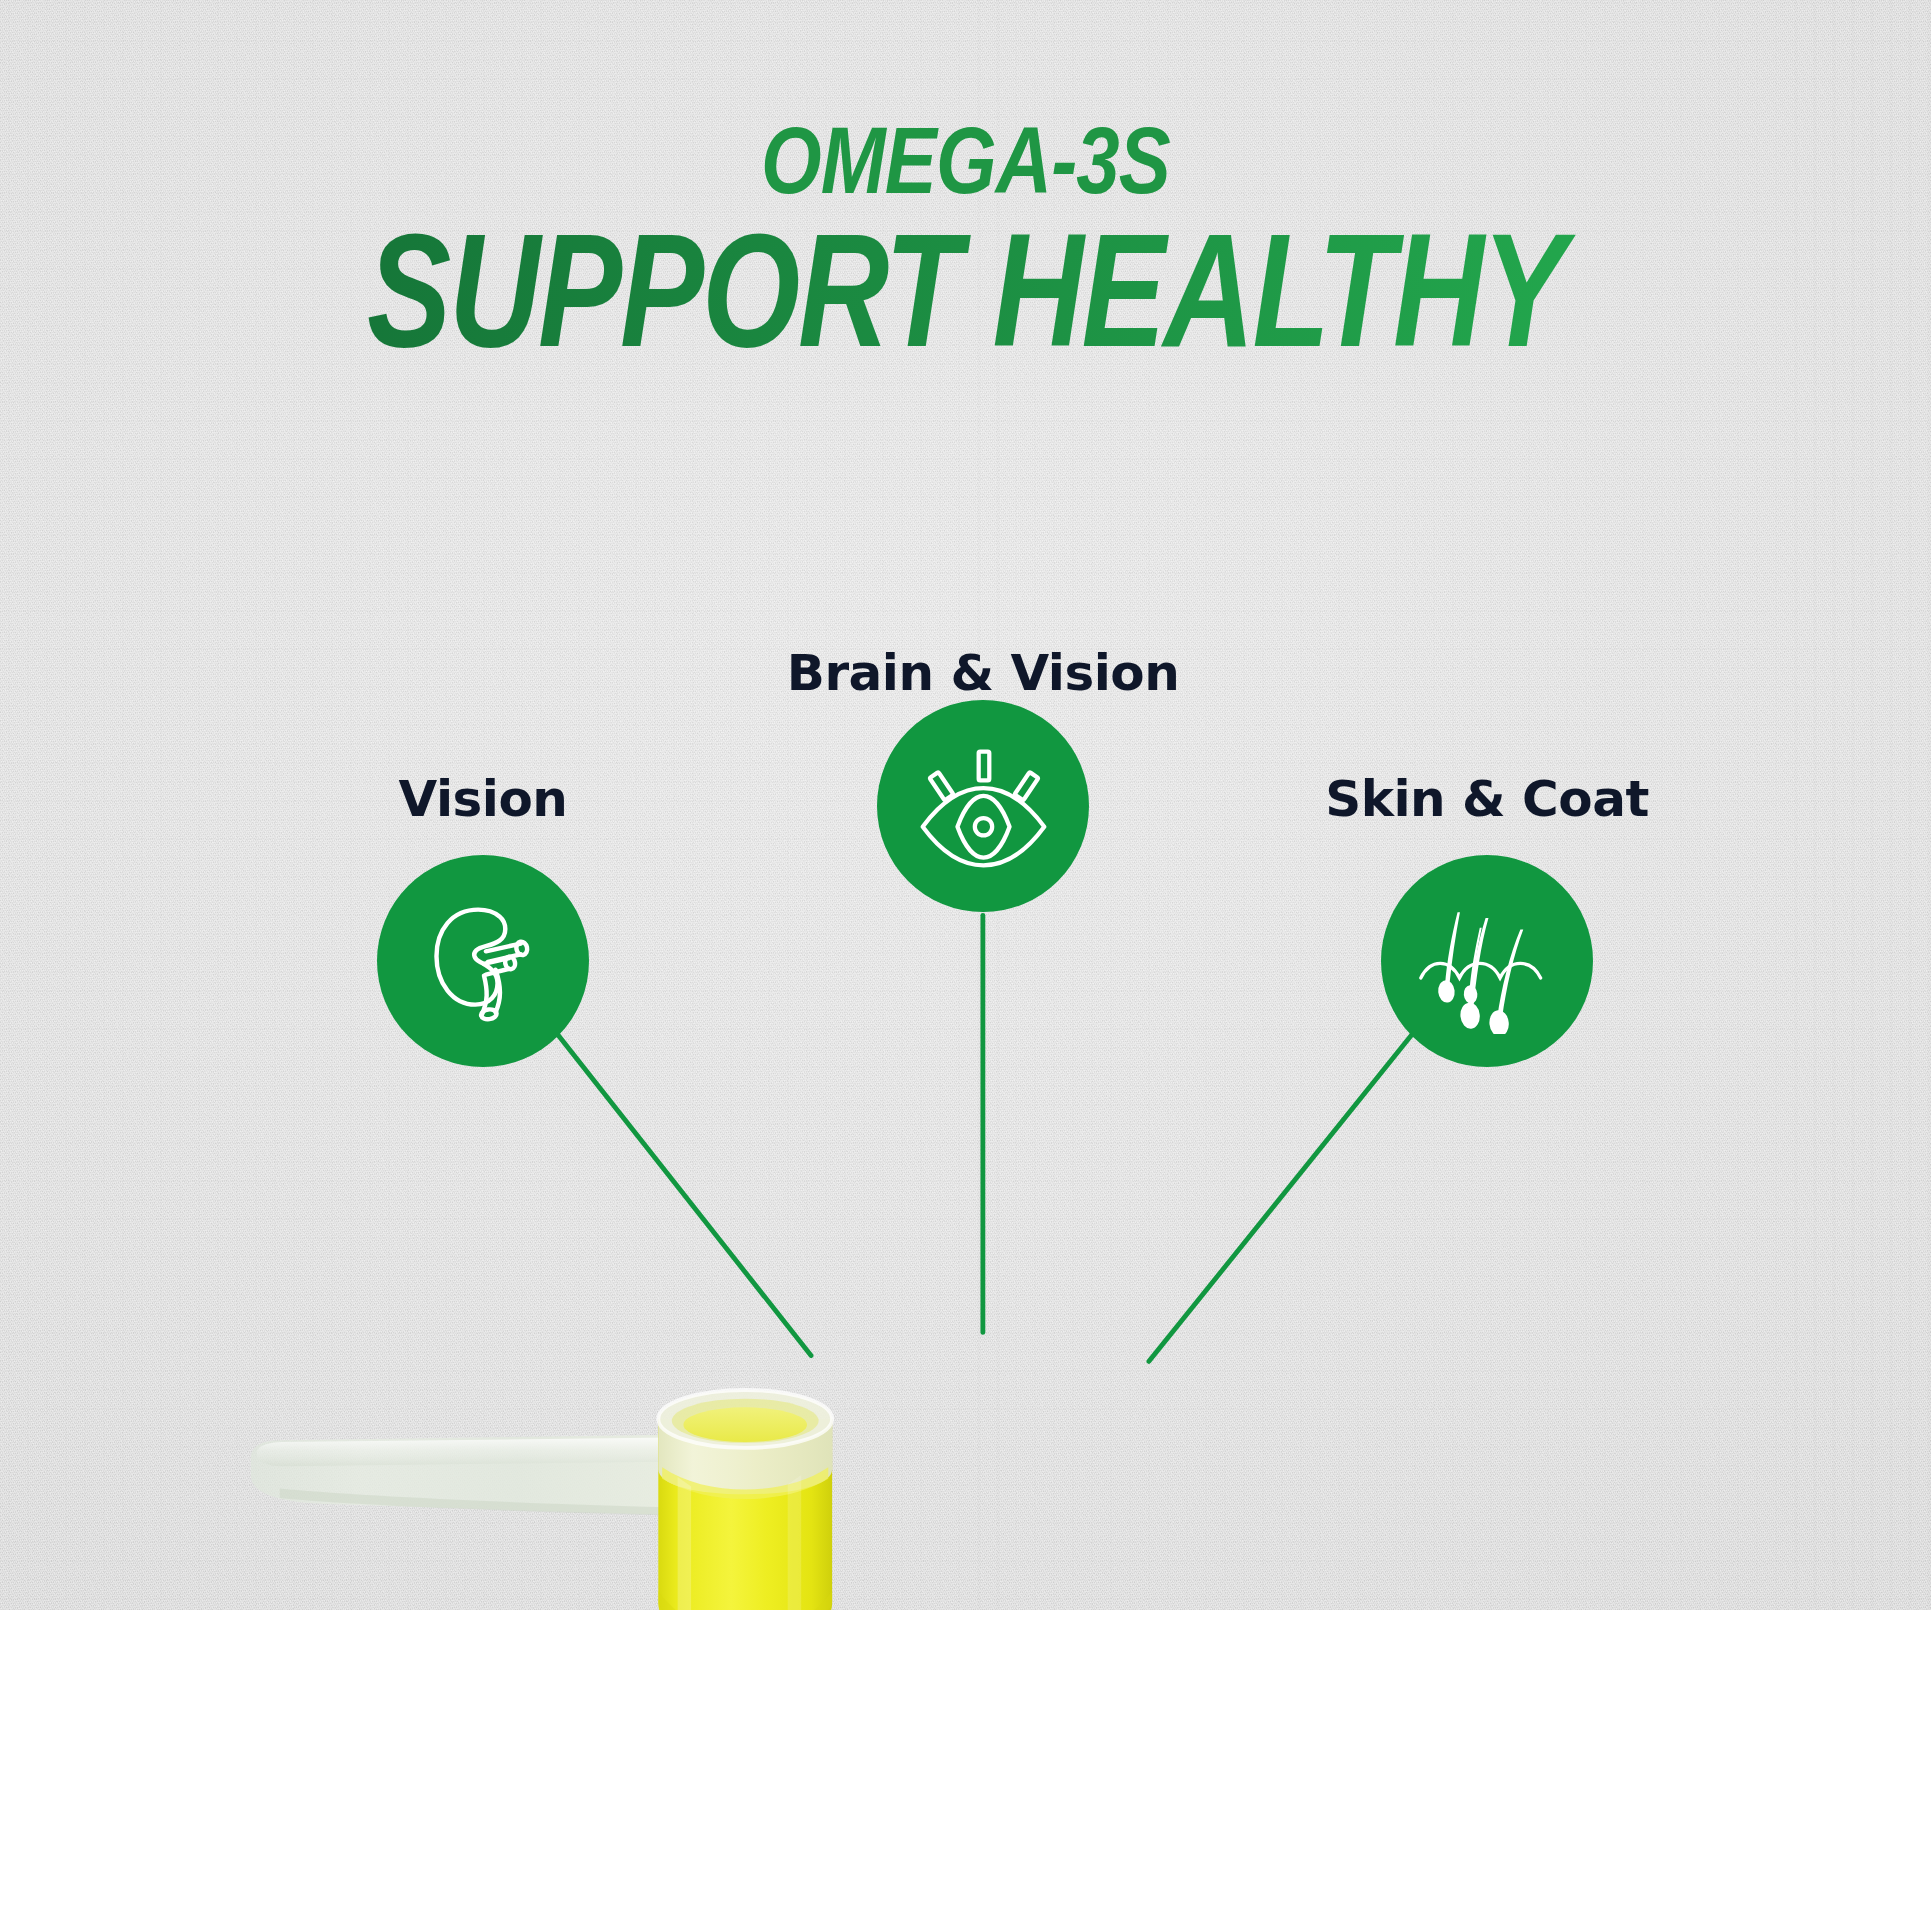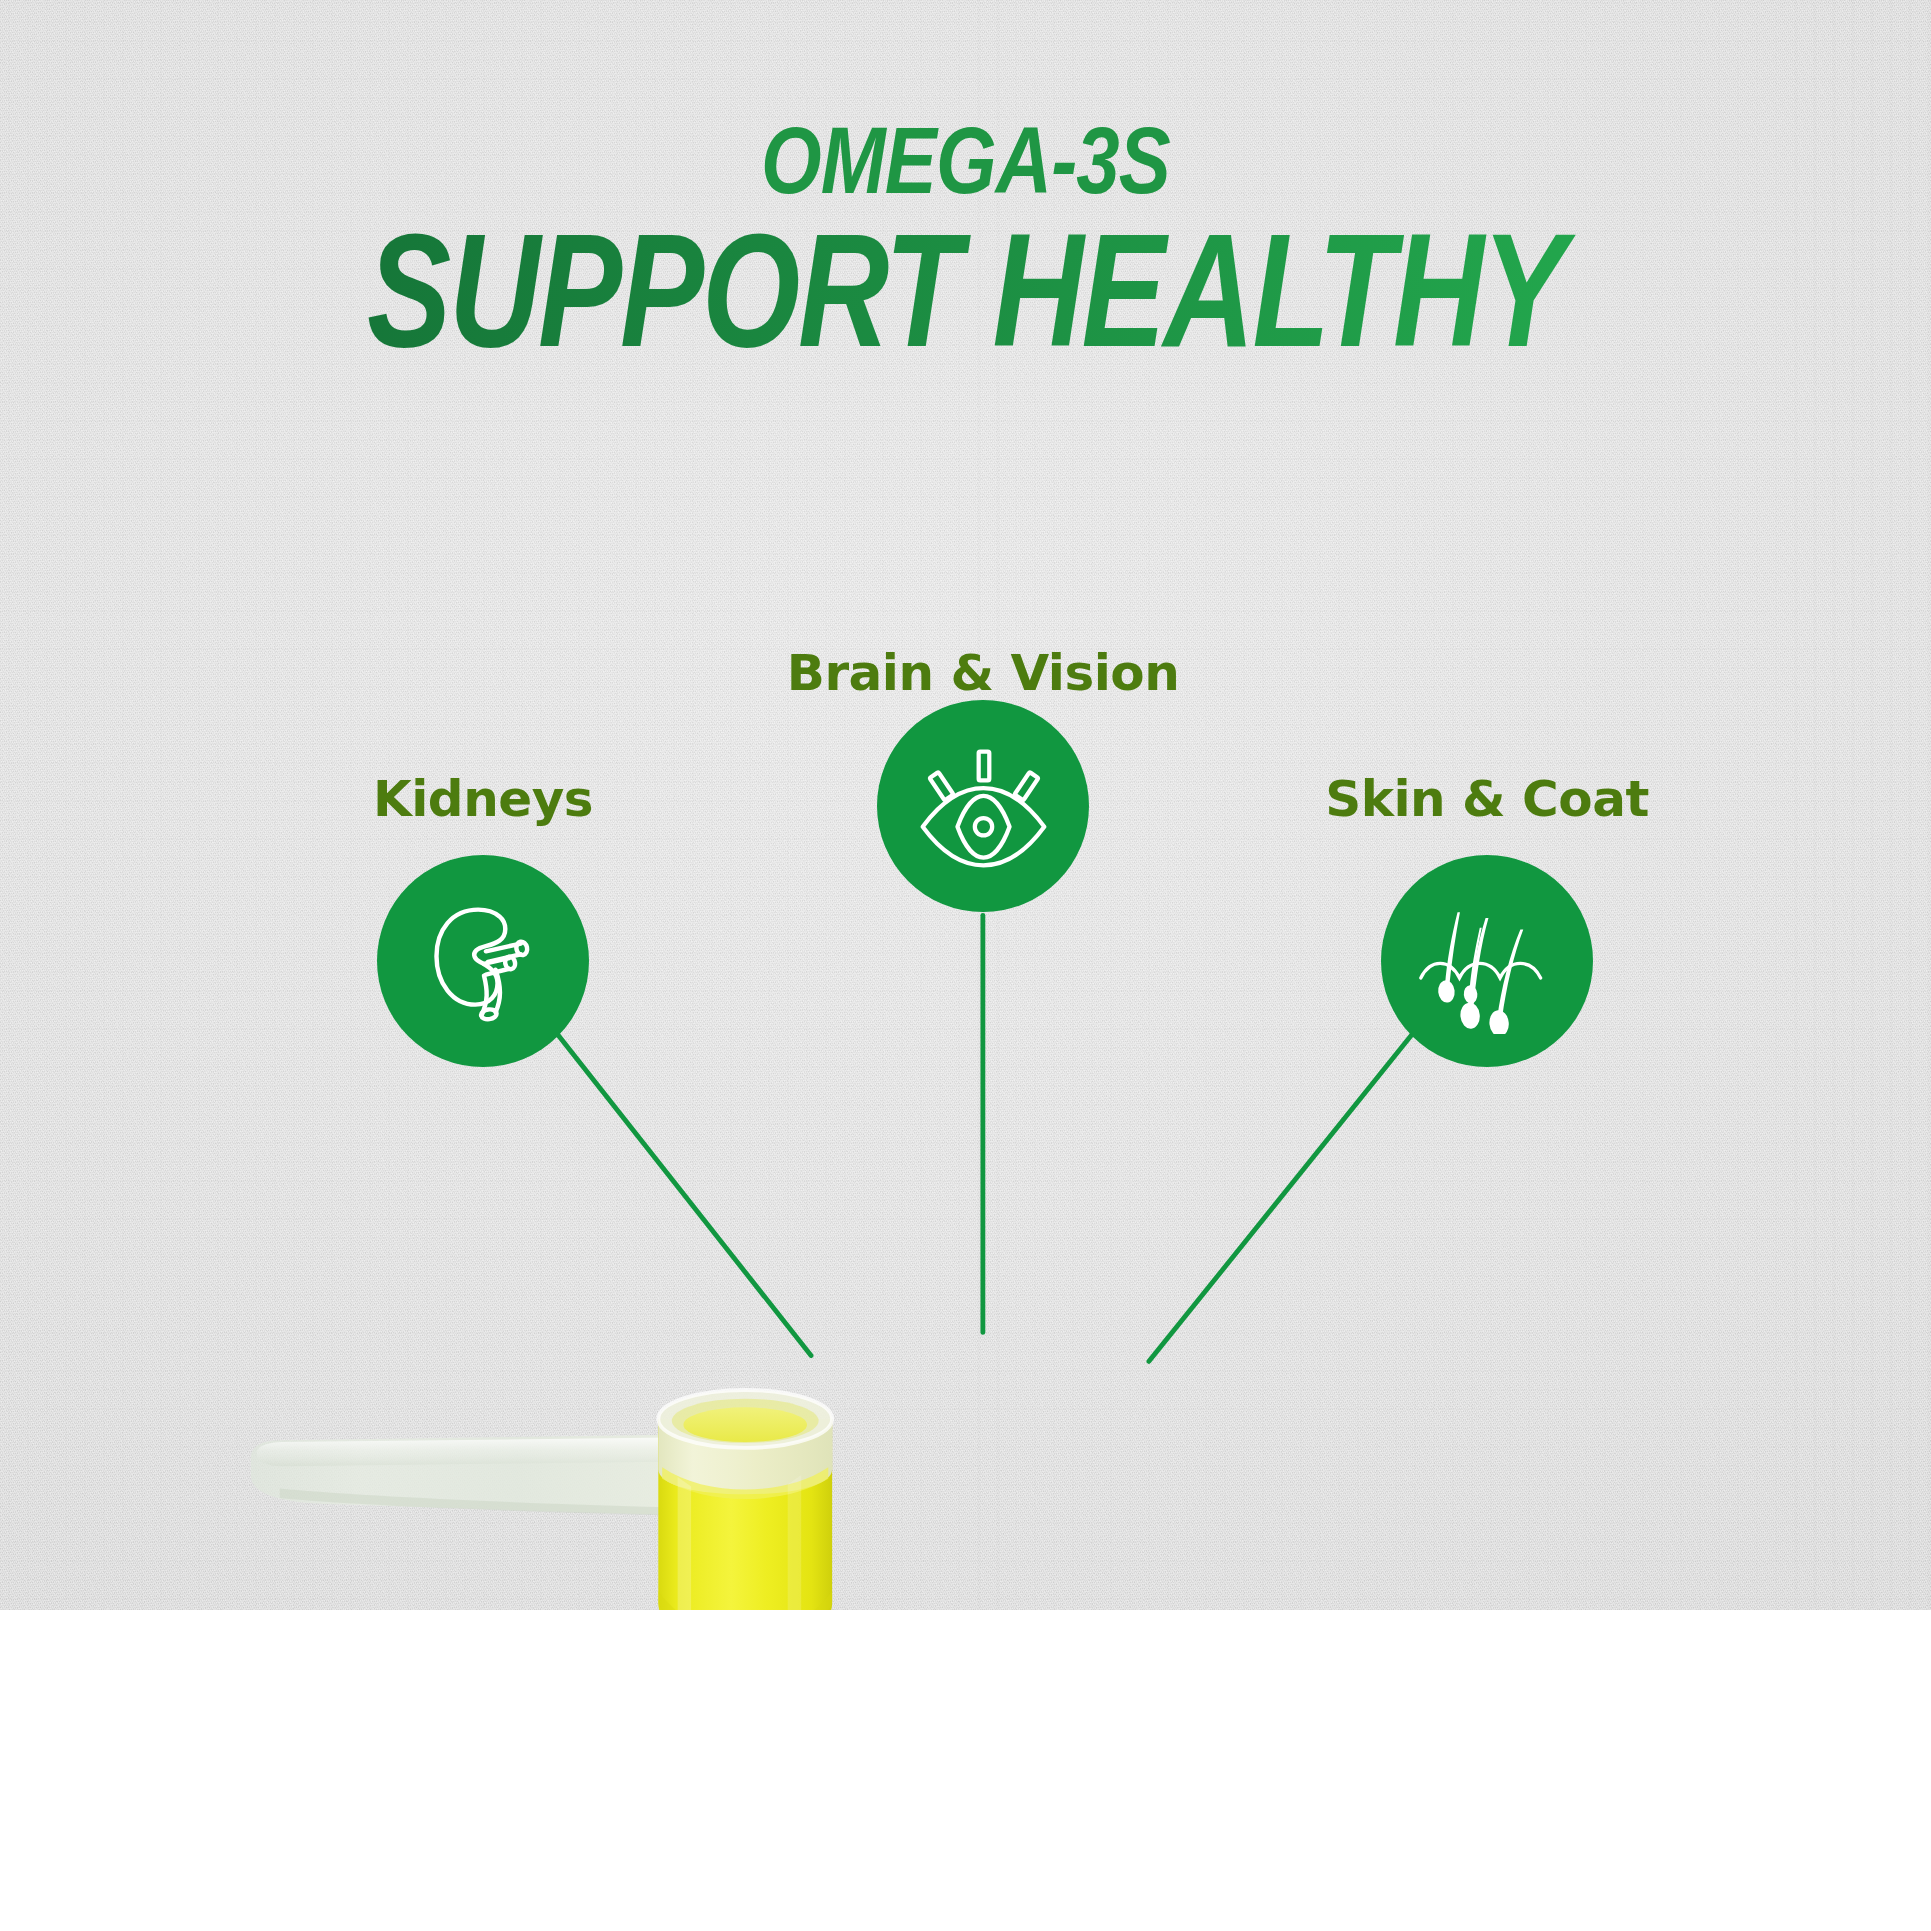--- a/index.html
+++ b/index.html
@@ -84,21 +84,21 @@
     -webkit-text-fill-color: transparent;
   }
 
   
   .node-label {
     position: absolute;
     font-family: "DejaVu Sans", "Liberation Sans", sans-serif;
     font-weight: 700;
     font-size: 50px;
     letter-spacing: -0.5px;
-    color: #4d7c0f;
+    color: #0f172a;
     white-space: nowrap;
     transform: translateX(-50%);
   }
   .node-circle {
     position: absolute;
     border-radius: 50%;
     background: #119740;
     transform: translate(-50%, -50%);
     display: flex;
     align-items: center;
@@ -147,21 +147,21 @@
     <span class="hl-line1" style="color: rgb(31, 150, 68);">OMEGA-3S</span>
     <span class="hl-line2" style="background-image: linear-gradient(100deg, rgb(20, 112, 54) 0%, rgb(36, 172, 79) 100%);">SUPPORT HEALTHY</span>
   </div>
 
   <svg id="connectors" viewBox="0 0 2000 2000">
     <line x1="578" y1="1072" x2="840" y2="1404" stroke="#119740" stroke-width="5" stroke-linecap="round"></line>
     <line x1="1018" y1="948" x2="1018" y2="1380" stroke="#119740" stroke-width="5" stroke-linecap="round"></line>
     <line x1="1462" y1="1072" x2="1190" y2="1410" stroke="#119740" stroke-width="5" stroke-linecap="round"></line>
   </svg>
 
-  <div class="node-label" style="left:483px; top:770px;">Kidneys</div>
+  <div class="node-label" style="left:483px; top:770px;">Vision</div>
 
   <div class="node-circle" style="left: 483px; top: 961px; width: 212px; height: 212px; background: rgb(17, 151, 64);">
     <svg width="126" height="126" viewBox="0 0 130 130">
       <g fill="none" stroke="#ffffff" stroke-width="4.6" stroke-linecap="round" stroke-linejoin="round">
 
         <path d="M60 12 C33 12 17 33 17 60 C17 88 34 110 57 110
                  C72 110 80 100 80 88 C80 76 70 70 62 66
                  C56 63 54 58 58 54 C63 49 74 50 82 44
                  C90 38 90 26 82 19 C76 14 68 12 60 12 Z"></path>
 

